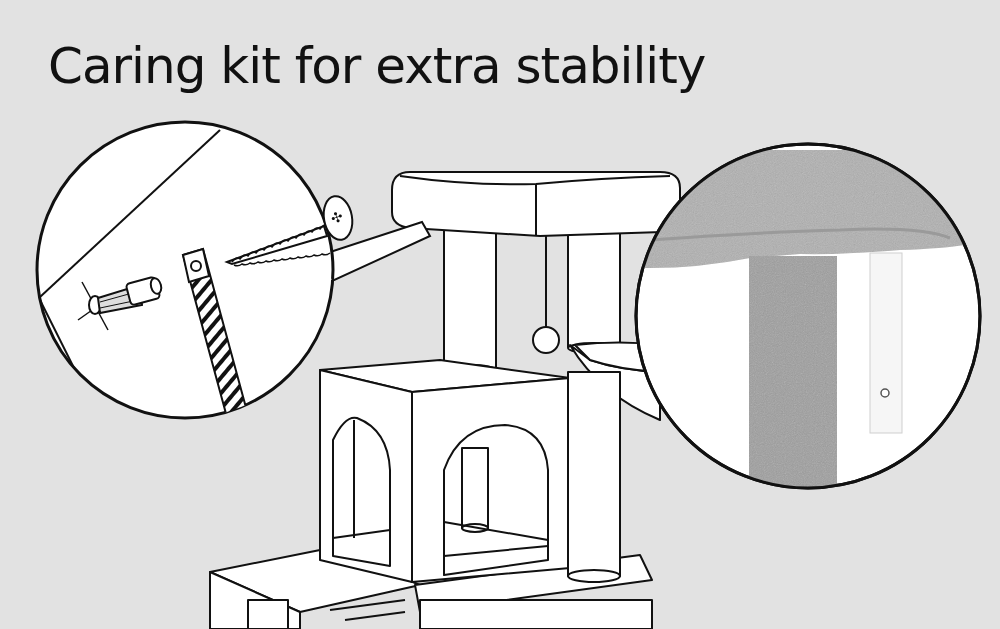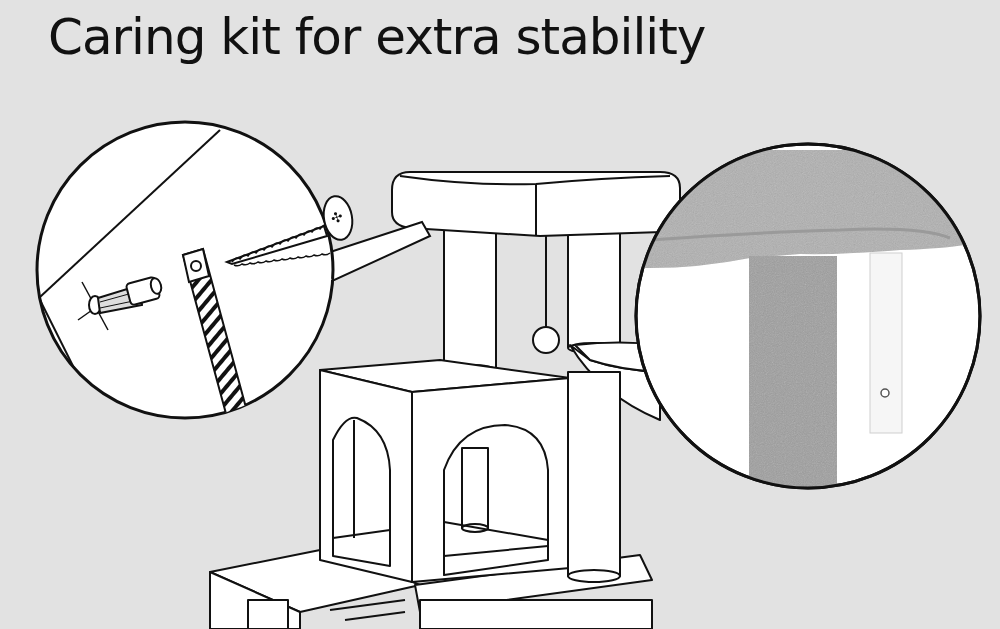--- a/index.html
+++ b/index.html
@@ -3,21 +3,21 @@
   <meta charset="utf-8">
   <style>
     html, body { margin: 0; padding: 0; }
     body {
       width: 1000px; height: 629px; overflow: hidden;
       background: #e2e2e2;
       font-family: "DejaVu Sans", sans-serif;
       position: relative;
     }
     .headline {
-      position: absolute; left: 48px; top: 5px;
+      position: absolute; left: 48px; top: 34px;
       font-family: "DejaVu Sans", sans-serif;
       font-size: 50px; font-weight: 400; letter-spacing: -1px;
       color: #111; margin: 0; line-height: 1.3;
     }
     svg.art { position: absolute; left: 0; top: 0; }
   </style>
 </head>
 <body>
 
 <h1 class="headline">Caring kit for extra stability</h1>

